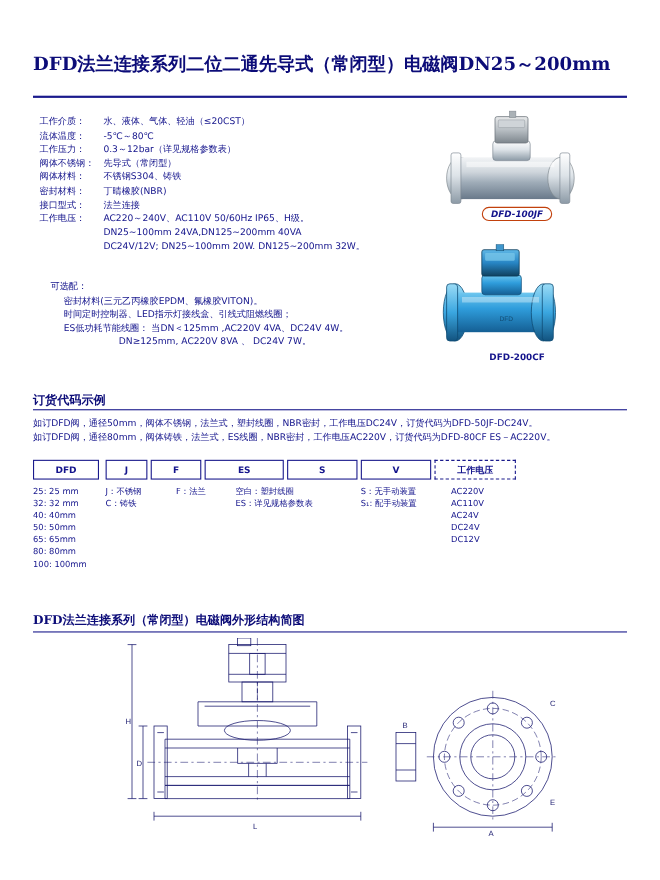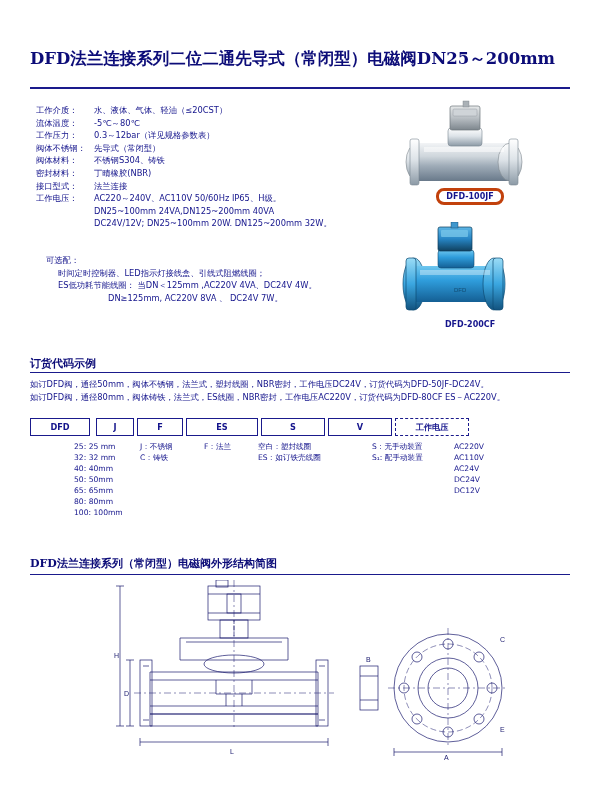--- a/index.html
+++ b/index.html
@@ -47,22 +47,22 @@
   .opt-indent{padding-left:12px;display:block;white-space:nowrap;}
   .opt-indent2{padding-left:62px;display:block;white-space:nowrap;}
 
   
   .img-box{position:absolute;}
   .cap{
     text-align:center;font-size:8px;color:#14148c;font-weight:bold;
     margin-top:2px;
   }
   .cap-badge{
-    display:inline-block;border:3px solid #c2410c;border-radius:8px;
-    padding:1px 7px;background:#ffffff;
+    display:inline-block;border:1px solid #c2410c;border-radius:8px;
+    padding:1px 7px;background:#ffffff;font-style:italic;
   }
 
   
   #valve1{left:380px;top:100px;width:180px;height:100px;}
   #valve2{left:380px;top:222px;width:180px;height:110px;}
 
   
   .sect-head{
     position:absolute;font-family:"DejaVu Serif","Liberation Serif",serif;
     font-weight:bold;font-size:11px;color:#0c0c78;
@@ -121,20 +121,21 @@
     <div class="spec-row"><span class="spec-label">阀体材料：</span><span>不锈钢S304、铸铁</span></div>
     <div class="spec-row"><span class="spec-label">密封材料：</span><span>丁晴橡胶(NBR)</span></div>
     <div class="spec-row"><span class="spec-label">接口型式：</span><span>法兰连接</span></div>
     <div class="spec-row"><span class="spec-label">工作电压：</span><span>AC220～240V、AC110V 50/60Hz    IP65、H级。</span></div>
     <span class="spec-indent">DN25~100mm 24VA,DN125~200mm 40VA</span>
     <span class="spec-indent">DC24V/12V;  DN25~100mm 20W. DN125~200mm 32W。</span>
   </div>
 
   <div class="optional">
     <div>可选配：</div>
+    <span class="opt-indent">密封材料(三元乙丙橡胶EPDM、氟橡胶VITON)。</span>
     <span class="opt-indent">时间定时控制器、LED指示灯接线盒、引线式阻燃线圈；</span>
     <span class="opt-indent">ES低功耗节能线圈：  当DN＜125mm ,AC220V 4VA、DC24V 4W。</span>
     <span class="opt-indent2">DN≥125mm, AC220V 8VA 、  DC24V 7W。</span>
   </div>
 
   <div class="img-box" id="valve1">
     <svg width="180" height="86" viewBox="0 0 180 86">
       <defs>
         <linearGradient id="steel" x1="0" y1="0" x2="0" y2="1">
           <stop offset="0%" stop-color="#f2f4f6"></stop>
@@ -234,39 +235,39 @@
       <div class="cell" style="width:70px;">ES</div>
       <div class="gap"></div>
       <div class="cell" style="width:62px;">S</div>
       <div class="gap"></div>
       <div class="cell" style="width:62px;">V</div>
       <div class="gap"></div>
       <div class="cell dash" style="width:72px;">工作电压</div>
     </div>
 
     <div class="ct-desc">
-      <div class="ct-col" style="width:60px;margin-left:44px;">
+      <div class="ct-col" style="width:60px;">
         <div>25: 25 mm</div>
         <div>32: 32 mm</div>
         <div>40: 40mm</div>
         <div>50: 50mm</div>
         <div>65: 65mm</div>
         <div>80: 80mm</div>
         <div>100: 100mm</div>
       </div>
       <div class="ct-col" style="width:58px;">
         <div>J：不锈钢</div>
         <div>C：铸铁</div>
       </div>
       <div class="ct-col" style="width:48px;">
         <div>F：法兰</div>
       </div>
       <div class="ct-col" style="width:108px;">
         <div>空白：塑封线圈</div>
-        <div>ES：如订铁壳线圈</div>
+        <div>ES：详见规格参数表</div>
       </div>
       <div class="ct-col" style="width:76px;">
         <div>S：无手动装置</div>
         <div>S₁: 配手动装置</div>
       </div>
       <div class="ct-col" style="width:62px;">
         <div>AC220V</div>
         <div>AC110V</div>
         <div>AC24V</div>
         <div>DC24V</div>

